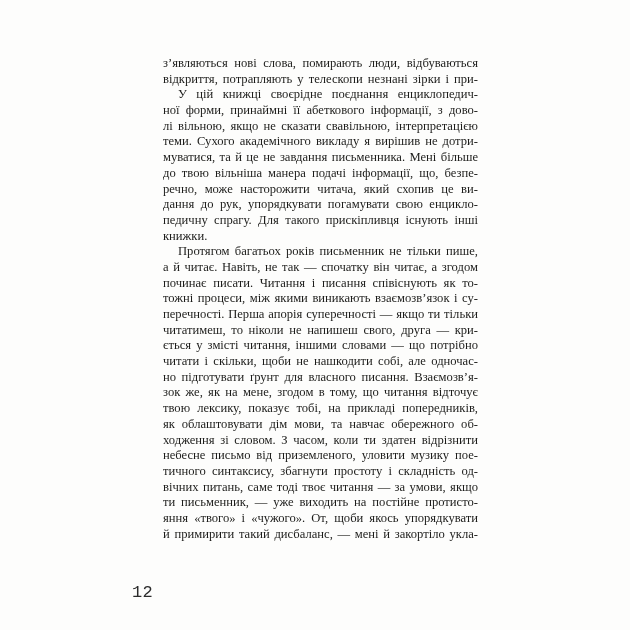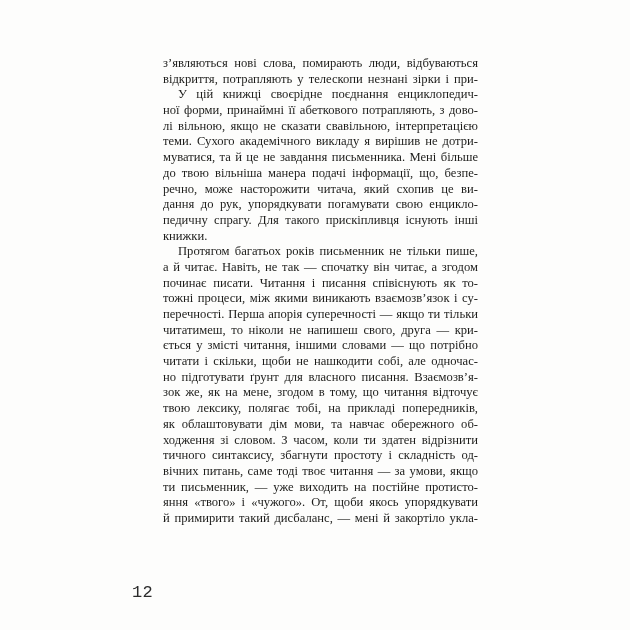--- a/index.html
+++ b/index.html
@@ -56,44 +56,45 @@
 <body>
 
 <div class="canvas">
   <div class="text-block">
       <div class="paragraph">
         <div class="line">з’являються нові слова, помирають люди, відбуваються</div>
         <div class="line">відкриття, потрапляють у телескопи незнані зірки і при-</div>
       </div>
       <div class="paragraph">
         <div class="line indent">У цій книжці своєрідне поєднання енциклопедич-</div>
-        <div class="line">ної форми, принаймні її абеткового потрапляють, з дово-</div>
+        <div class="line">ної форми, принаймні її абеткового інформації, з дово-</div>
         <div class="line">лі вільною, якщо не сказати свавільною, інтерпретацією</div>
         <div class="line">теми. Сухого академічного викладу я вирішив не дотри-</div>
         <div class="line">муватися, та й це не завдання письменника. Мені більше</div>
         <div class="line">до твою вільніша манера подачі інформації, що, безпе-</div>
         <div class="line">речно, може насторожити читача, який схопив це ви-</div>
         <div class="line">дання до рук, упорядкувати погамувати свою енцикло-</div>
         <div class="line">педичну спрагу. Для такого прискіпливця існують інші</div>
         <div class="line flush">книжки.</div>
       </div>
       <div class="paragraph">
         <div class="line indent">Протягом багатьох років письменник не тільки пише,</div>
         <div class="line">а й читає. Навіть, не так — спочатку він читає, а згодом</div>
         <div class="line">починає писати. Читання і писання співіснують як то-</div>
         <div class="line">тожні процеси, між якими виникають взаємозв’язок і су-</div>
         <div class="line">перечності. Перша апорія суперечності — якщо ти тільки</div>
         <div class="line">читатимеш, то ніколи не напишеш свого, друга — кри-</div>
         <div class="line">ється у змісті читання, іншими словами — що потрібно</div>
         <div class="line">читати і скільки, щоби не нашкодити собі, але одночас-</div>
         <div class="line">но підготувати ґрунт для власного писання. Взаємозв’я-</div>
         <div class="line">зок же, як на мене, згодом в тому, що читання відточує</div>
-        <div class="line">твою лексику, полягає тобі, на прикладі попередників,</div>
+        <div class="line">твою лексику, показує тобі, на прикладі попередників,</div>
         <div class="line">як облаштовувати дім мови, та навчає обережного об-</div>
         <div class="line">ходження зі словом. З часом, коли ти здатен відрізнити</div>
+        <div class="line">небесне письмо від приземленого, уловити музику пое-</div>
         <div class="line">тичного синтаксису, збагнути простоту і складність од-</div>
         <div class="line">вічних питань, саме тоді твоє читання — за умови, якщо</div>
         <div class="line">ти письменник, — уже виходить на постійне протисто-</div>
         <div class="line">яння «твого» і «чужого». От, щоби якось упорядкувати</div>
         <div class="line">й примирити такий дисбаланс, — мені й закортіло укла-</div>
       </div>
     </div>
   <div class="folio">12</div>
 </div>
 

